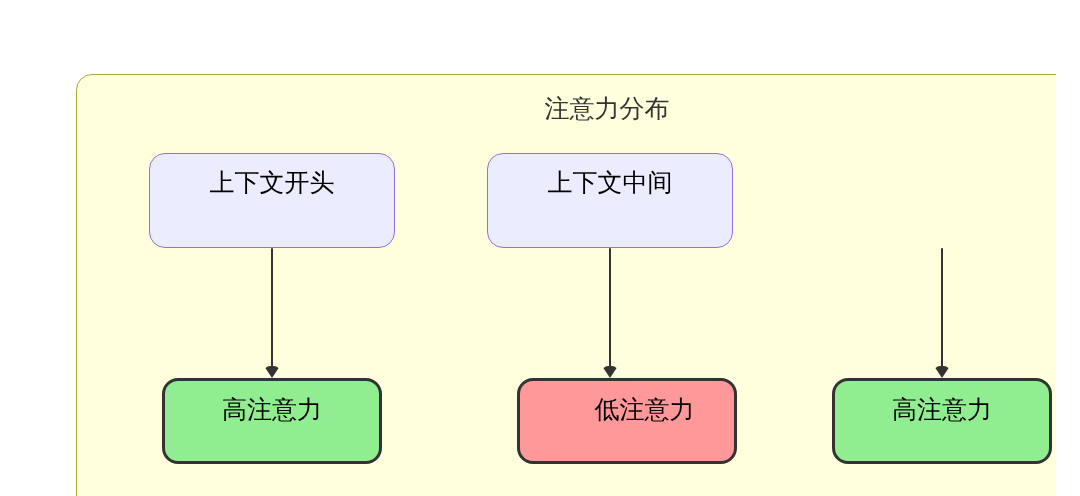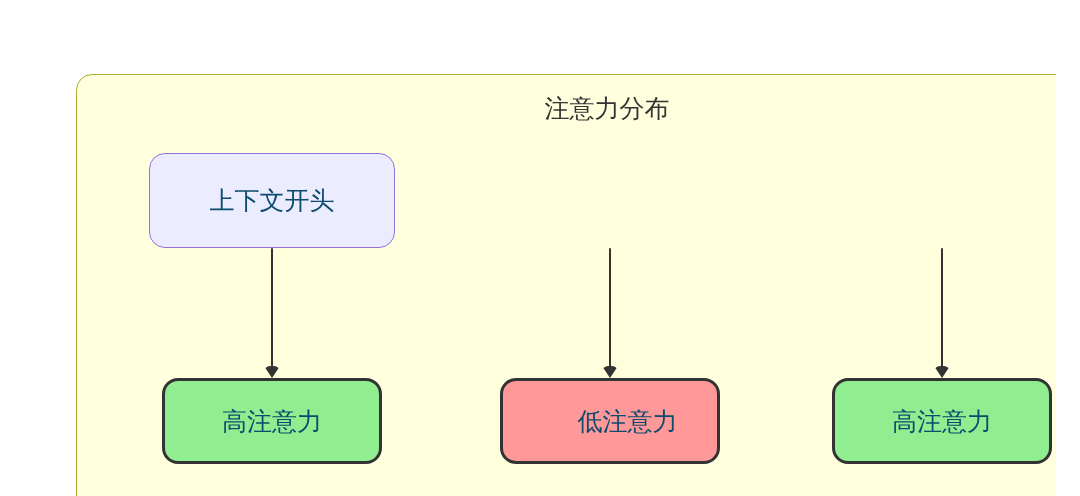--- a/index.html
+++ b/index.html
@@ -32,24 +32,23 @@
     text-align: center;
     font-size: 25px;
     line-height: 30px;
     color: #333333;
     white-space: nowrap;
   }
 
   .node {
     position: absolute;
     display: flex;
-    align-items: center;
     justify-content: center;
     font-size: 25px;
-    color: #0c4a6e;
+    color: #000000;
     white-space: nowrap;
   }
 
   .node-source {
     width: 246px;
     height: 95px;
     top: 66px;
     background: #ececff;
     border: 1.5px solid #9370db;
   }
@@ -57,21 +56,21 @@
   .node-source.col-1 { left: 398px; }
   .node-source.col-2 { left: 730px; }
 
   .node-result {
     width: 220px;
     height: 86px;
     top: 291px;
     border: 3px solid #333333;
   }
   .node-result.col-0 { left: 73px; }
-  .node-result.col-1 { left: 411px; padding-left: 35px; }
+  .node-result.col-1 { left: 428px; padding-left: 35px; }
   .node-result.col-2 { left: 743px; }
 
   .edge-line {
     position: absolute;
     top: 161px;
     width: 2px;
     height: 119px;
     background: #333333;
   }
   .edge-line.col-0 { left: 182px; }
@@ -101,20 +100,23 @@
 
     <div class="node node-source col-0" style="background-color: rgb(236, 236, 255); border-color: rgb(147, 112, 219);">
       <span>上下文开头</span>
     </div>
     <div class="edge-line col-0" style="background-color: rgb(51, 51, 51);"></div>
     <div class="edge-head col-0" style="border-top-color: rgb(51, 51, 51);"></div>
     <div class="node node-result col-0" style="background-color: rgb(144, 238, 144); border-color: rgb(51, 51, 51);">
       <span>高注意力</span>
     </div>
 
+    <div class="node node-source col-1" style="background-color: rgb(236, 236, 255); border-color: rgb(147, 112, 219);">
+      <span>上下文中间</span>
+    </div>
     <div class="edge-line col-1" style="background-color: rgb(51, 51, 51);"></div>
     <div class="edge-head col-1" style="border-top-color: rgb(51, 51, 51);"></div>
     <div class="node node-result col-1" style="background-color: rgb(255, 153, 153); border-color: rgb(51, 51, 51);">
       <span>低注意力</span>
     </div>
 
     <div class="edge-line col-2" style="background-color: rgb(51, 51, 51);"></div>
     <div class="edge-head col-2" style="border-top-color: rgb(51, 51, 51);"></div>
     <div class="node node-result col-2" style="background-color: rgb(144, 238, 144); border-color: rgb(51, 51, 51);">
       <span>高注意力</span>

